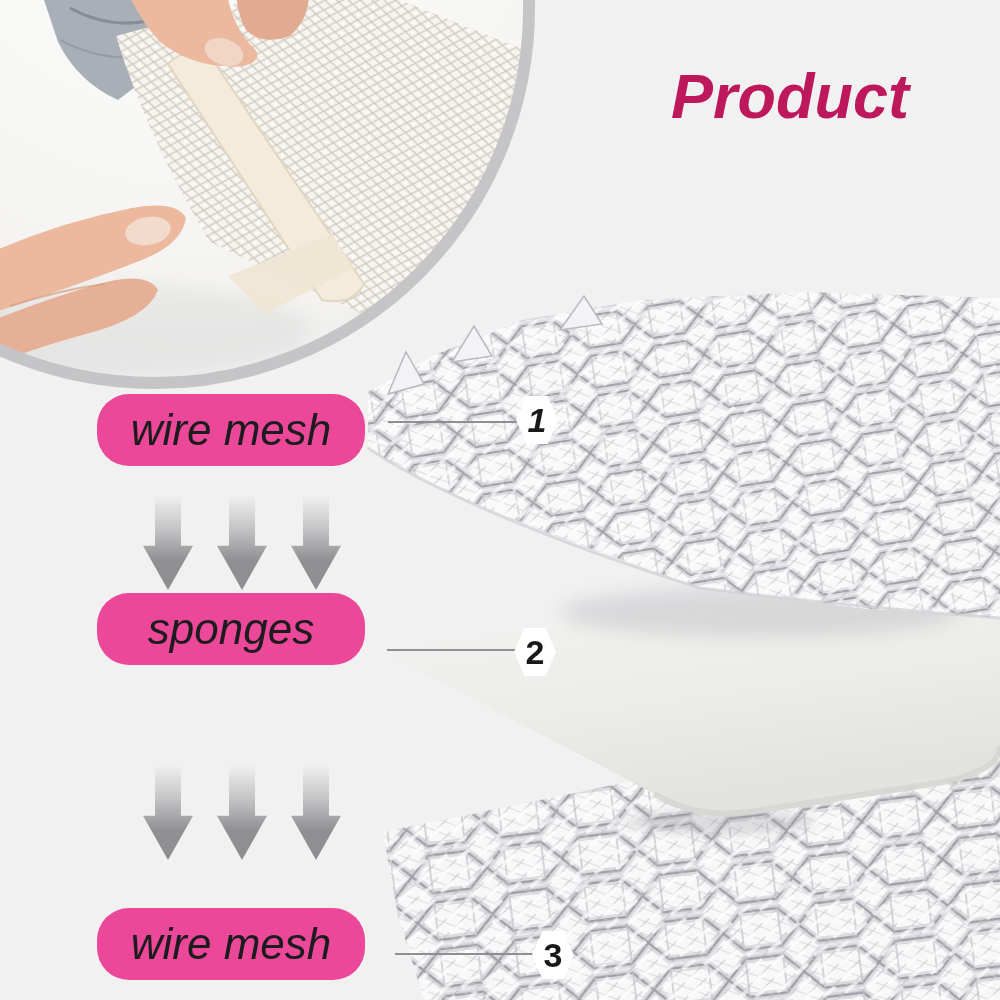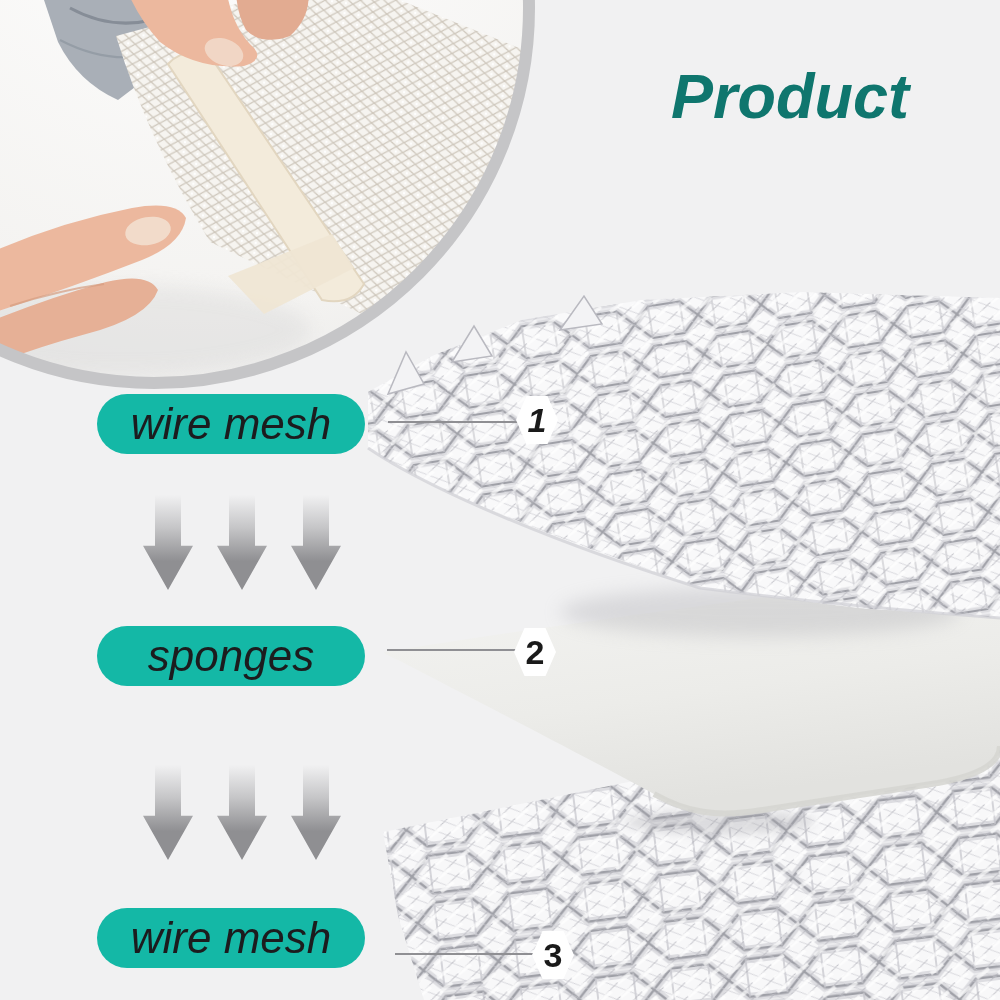--- a/index.html
+++ b/index.html
@@ -5,30 +5,30 @@
   html,body{margin:0;padding:0;background:#dddde0;}
   .canvas{
     position:relative;width:1000px;height:1000px;background:#f1f1f2;
     overflow:hidden;font-family:"Liberation Sans",sans-serif;
   }
   .art{position:absolute;left:0;top:0;width:1000px;height:1000px;display:block;}
   
   .title{
     position:absolute;left:585px;top:58px;width:410px;text-align:center;
     font-weight:700;font-style:italic;font-size:63px;line-height:77px;
-    color:#0f766e;letter-spacing:0px;
+    color:#be185d;letter-spacing:0px;
   }
   
   .pill{
-    position:absolute;left:97px;width:268px;height:60px;border-radius:32px;
-    background:#14b8a6;display:flex;align-items:center;justify-content:center;
+    position:absolute;left:97px;width:268px;height:72px;border-radius:32px;
+    background:#ec4899;display:flex;align-items:center;justify-content:center;
     font-style:italic;font-size:44px;color:#1c1c1e;
   }
   .pill-1{top:394px;}
-  .pill-2{top:626px;}
+  .pill-2{top:593px;}
   .pill-3{top:908px;}
   
   .arrow-group{position:absolute;left:143px;width:200px;display:flex;gap:24px;}
   .g1{top:494px;}
   .g2{top:764px;}
   .arrow{
     width:50px;height:96px;
     background:linear-gradient(180deg, rgba(145,145,148,0) 1%, rgba(145,145,148,0.45) 35%, #8f8f92 70%);
     clip-path:polygon(24% 0, 76% 0, 76% 54%, 100% 54%, 50% 100%, 0 54%, 24% 54%);
   }

